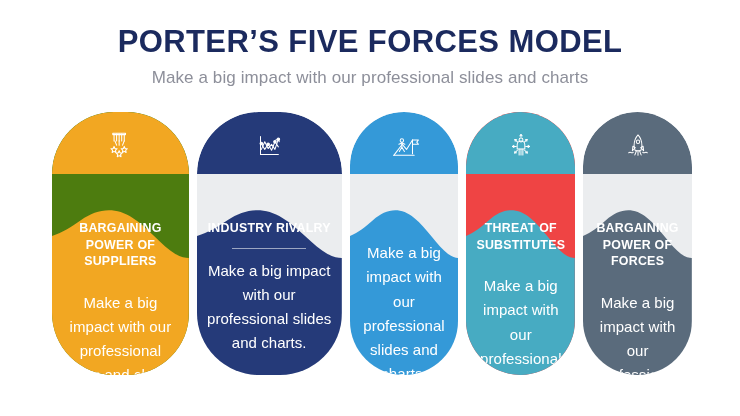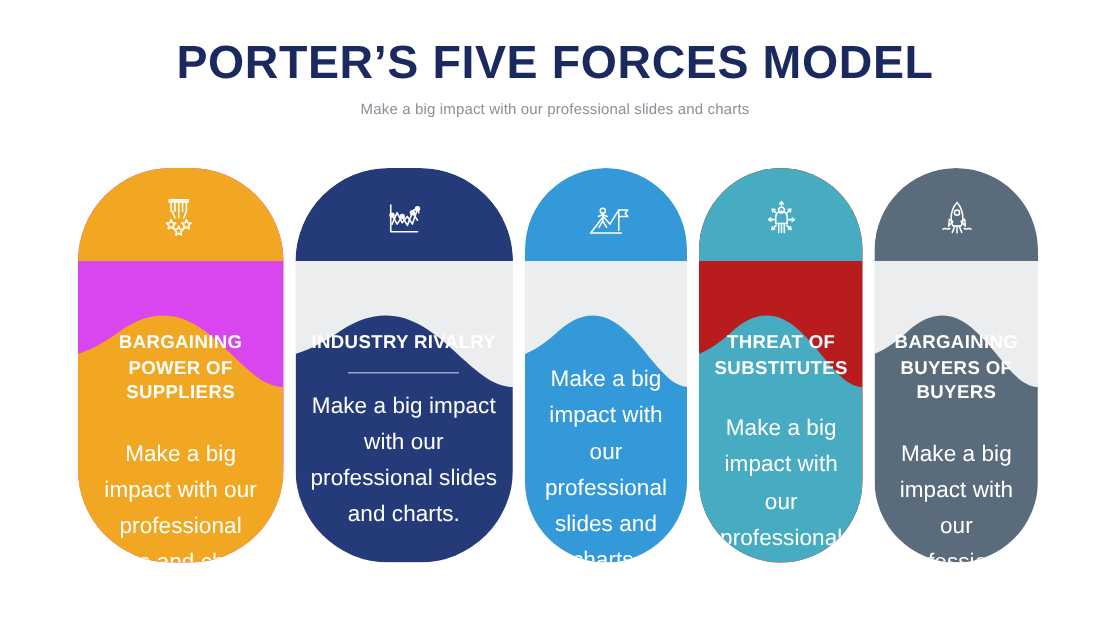--- a/index.html
+++ b/index.html
@@ -33,21 +33,21 @@
     font-size: 31px;
     font-weight: bold;
     letter-spacing: 0.4px;
     color: #1b2a5e;
     line-height: 1.05;
     white-space: nowrap;
   }
 
   .subtitle {
     margin-top: 9px;
-    font-size: 10px;
+    font-size: 17px;
     font-weight: 400;
     color: #8d8f9a;
     letter-spacing: 0.1px;
   }
 
   
   .columns {
     position: absolute;
     top: 112px;
     left: 52px;
@@ -153,21 +153,21 @@
 
 <div class="slide" style="background: rgb(255, 255, 255);">
 
   <div class="header">
     <div class="title" style="color: rgb(27, 42, 94);">PORTER’S FIVE FORCES MODEL</div>
     <div class="subtitle" style="color: rgb(141, 143, 154);">Make a big impact with our professional slides and charts</div>
   </div>
 
   <div class="columns">
 
-    <div class="col" style="background: #d946ef; padding-left: 28px;">
+    <div class="col" style="background: #4d7c0f; padding-left: 28px;">
       <div class="arch" style="background: rgb(242, 167, 34);"></div>
       <div class="icon-wrap">
         <svg viewBox="0 0 40 40" fill="none" stroke="#ffffff" stroke-width="1.25" stroke-linecap="round" stroke-linejoin="round">
           <path d="M13 6 v8 M16 6 v8 M19 6 v8 M22 6 v8 M25 6 v8"></path>
           <rect x="11.5" y="5" width="15" height="1.6"></rect>
           <path d="M13 20.5 l1 2.4 2.6.3 -1.9 1.8.5 2.6 -2.2-1.3 -2.2 1.3.5-2.6 -1.9-1.8 2.6-.3z"></path>
           <path d="M25 20.5 l1 2.4 2.6.3 -1.9 1.8.5 2.6 -2.2-1.3 -2.2 1.3.5-2.6 -1.9-1.8 2.6-.3z"></path>
           <path d="M19 25.5 l1 2.4 2.6.3 -1.9 1.8.5 2.6 -2.2-1.3 -2.2 1.3.5-2.6 -1.9-1.8 2.6-.3z"></path>
           <path d="M14 14 l2 5 M25 14 l-2 5 M19 14 v5"></path>
         </svg>
@@ -228,21 +228,21 @@
         <svg viewBox="0 0 122 183" preserveAspectRatio="none">
           <path d="M0,44 C10,40 16,36 26,28 C40,17 56,14 72,26 C86,36 98,54 110,62 C115,65 119,66 122,66 L122,183 L0,183 Z" fill="#3499d8"></path>
         </svg>
       </div>
       <div class="col-text">
         <div class="divider"></div>
         <div class="col-body">Make a big impact with our professional slides and charts.</div>
       </div>
     </div>
 
-    <div class="col" style="background: #b91c1c;">
+    <div class="col" style="background: #ef4444;">
       <div class="arch" style="background: rgb(71, 171, 194);"></div>
       <div class="icon-wrap">
         <svg viewBox="0 0 40 40" fill="none" stroke="#ffffff" stroke-width="1.2" stroke-linecap="round" stroke-linejoin="round">
           <circle cx="20" cy="13" r="2.3"></circle>
           <path d="M15.5 18.5 a4.5 4.5 0 0 1 9 0 v5 h-9 z"></path>
           <path d="M17.8 23.5 v7 M22.2 23.5 v7 M20 23.5 v7"></path>
           <path d="M20 9.5 v-3"></path>
           <path d="M20 6.5 l-1.3 1.6 M20 6.5 l1.3 1.6"></path>
           <path d="M14.5 20.5 h-4.5"></path>
           <path d="M10 20.5 l1.7 -1.3 M10 20.5 l1.7 1.3"></path>
@@ -282,20 +282,20 @@
           <path d="M9 28 c2 -2 3.4 1.2 5.4 -.6"></path>
           <path d="M31 28 c-2 -2 -3.4 1.2 -5.4 -.6"></path>
         </svg>
       </div>
       <div class="blob">
         <svg viewBox="0 0 122 183" preserveAspectRatio="none">
           <path d="M0,44 C10,40 16,36 26,28 C40,17 56,14 72,26 C86,36 98,54 110,62 C115,65 119,66 122,66 L122,183 L0,183 Z" fill="#5a6b7c"></path>
         </svg>
       </div>
       <div class="col-text">
-        <div class="col-title">BARGAINING BUYERS OF BUYERS</div>
+        <div class="col-title">BARGAINING POWER OF FORCES</div>
         <div class="divider"></div>
         <div class="col-body">Make a big impact with our professional slides and charts.</div>
       </div>
     </div>
 
   </div>
 </div>
 
 </body></html>

